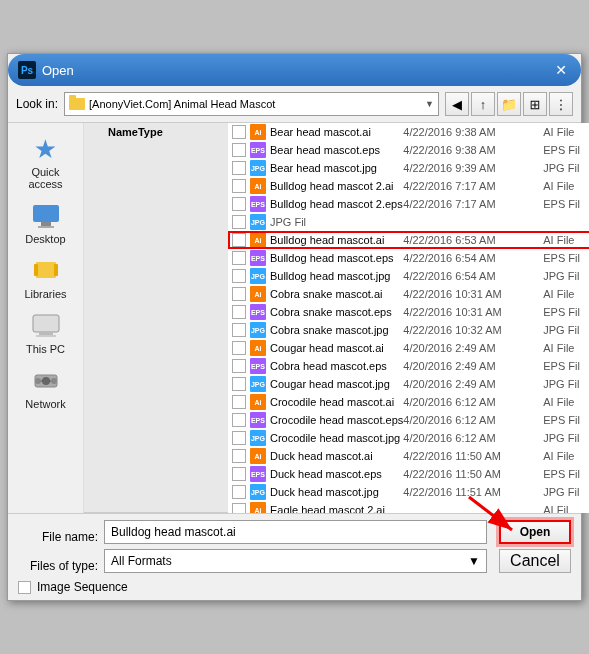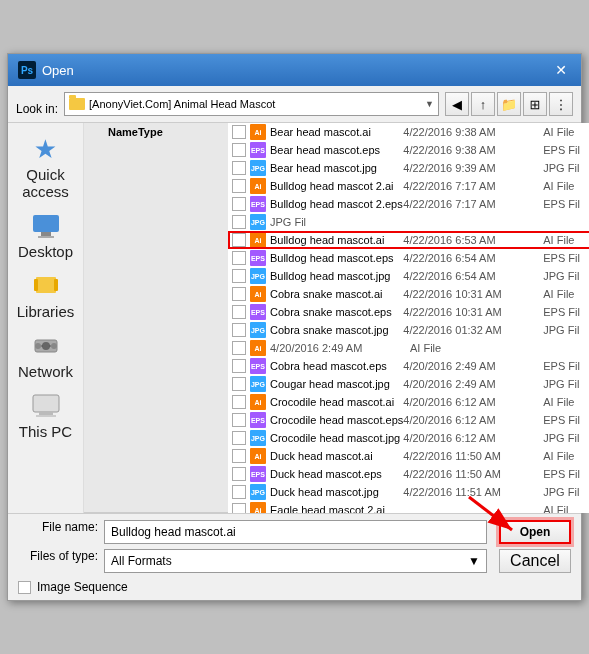--- a/index.html
+++ b/index.html
@@ -23,20 +23,21 @@
     }
     .title-bar {
       background: linear-gradient(to bottom, #4a90d9, #2c6fbd);
       color: white;
       padding: 6px 10px;
       display: flex;
       justify-content: space-between;
       align-items: center;
       font-size: 13px;
       font-weight: 400;
+      border-radius: 16px;
     }
     .title-bar-left {
       display: flex;
       align-items: center;
       gap: 6px;
     }
     .ps-icon {
       width: 18px;
       height: 18px;
       background: #001e36;
@@ -56,21 +57,21 @@
       border: none;
       width: 20px;
       height: 20px;
       display: flex;
       align-items: center;
       justify-content: center;
     }
     .toolbar {
       padding: 6px 8px;
       display: flex;
-      align-items: flex-end;
+      align-items: center;
       gap: 6px;
       border-bottom: 1px solid #ccc;
       background: #f0f0f0;
     }
     .look-in-label {
       font-size: 12px;
       white-space: nowrap;
     }
     .look-in-combo {
       flex: 1;
@@ -148,21 +149,21 @@
       gap: 3px;
     }
     .sidebar-item-icon {
       width: 32px;
       height: 28px;
       display: flex;
       align-items: center;
       justify-content: center;
     }
     .sidebar-item-label {
-      font-size: 15px;
+      font-size: 11px;
       text-align: center;
       color: #222;
     }
     
     .icon-star { color: #4a90d9; font-size: 26px; }
     .file-pane {
       flex: 1;
       display: flex;
       flex-direction: row;
     }
@@ -218,21 +219,21 @@
     .file-name { flex: 1; overflow: hidden; white-space: nowrap; text-overflow: ellipsis; }
     .file-date { width: 140px; color: #555; }
     .file-type { width: 70px; color: #555; }
     .bottom-area {
       border-top: 1px solid #ccc;
       background: #f0f0f0;
       padding: 6px 10px;
     }
     .bottom-row {
       display: flex;
-      align-items: flex-start;
+      align-items: flex-end;
       margin-bottom: 5px;
       gap: 6px;
     }
     .bottom-label {
       width: 80px;
       font-size: 12px;
       text-align: right;
     }
     .bottom-input {
       flex: 1;
@@ -359,44 +360,44 @@
         </div>
         <div class="sidebar-item">
           <div class="sidebar-item-icon">
             <svg width="28" height="26" viewBox="0 0 28 26">
               <rect x="4" y="4" width="20" height="16" rx="1" fill="#f5c842"></rect>
               <rect x="2" y="6" width="4" height="12" rx="1" fill="#e8a800"></rect>
               <rect x="22" y="6" width="4" height="12" rx="1" fill="#e8a800"></rect>
             </svg>
           </div>
           <span class="sidebar-item-label">Libraries</span>
+        </div>
+        <div class="sidebar-item">
+          <div class="sidebar-item-icon">
+            <svg width="30" height="24" viewBox="0 0 30 24">
+              <rect x="2" y="1" width="26" height="17" rx="2" fill="#ddd" stroke="#999" stroke-width="1"></rect>
+              <rect x="8" y="18" width="14" height="3" fill="#bbb"></rect>
+              <rect x="5" y="21" width="20" height="2" fill="#ccc"></rect>
+            </svg>
+          </div>
+          <span class="sidebar-item-label">This PC</span>
         </div>
         <div class="sidebar-item">
           <div class="sidebar-item-icon">
             <svg width="30" height="24" viewBox="0 0 30 24">
               <rect x="4" y="6" width="22" height="12" rx="2" fill="#aaa" stroke="#888" stroke-width="1"></rect>
               <circle cx="15" cy="12" r="4" fill="#666"></circle>
               <circle cx="7" cy="12" r="3" fill="#888"></circle>
               <circle cx="23" cy="12" r="3" fill="#888"></circle>
               <line x1="10" y1="12" x2="12" y2="12" stroke="#555" stroke-width="1"></line>
               <line x1="18" y1="12" x2="20" y2="12" stroke="#555" stroke-width="1"></line>
             </svg>
           </div>
           <span class="sidebar-item-label">Network</span>
         </div>
-        <div class="sidebar-item">
-          <div class="sidebar-item-icon">
-            <svg width="30" height="24" viewBox="0 0 30 24">
-              <rect x="2" y="1" width="26" height="17" rx="2" fill="#ddd" stroke="#999" stroke-width="1"></rect>
-              <rect x="8" y="18" width="14" height="3" fill="#bbb"></rect>
-              <rect x="5" y="21" width="20" height="2" fill="#ccc"></rect>
-            </svg>
-          </div>
-          <span class="sidebar-item-label">This PC</span>
-        </div>
       </div>
 
       <div class="file-pane">
         <div class="file-list-header">
           <span class="col-name">Name</span>
           <span class="col-type">Type</span>
           <span class="col-scroll"></span>
         </div>
         <div class="file-list" id="file-list">
         <div class="file-row">
@@ -471,26 +472,27 @@
               <div class="file-check"></div>
               <div class="file-icon" style="background: rgb(162, 89, 255); color: white; font-size: 7px; font-weight: bold; border-radius: 1px; display: flex; align-items: center; justify-content: center;">EPS</div>
               <span class="file-name">Cobra snake mascot.eps</span>
               <span class="file-date">4/22/2016 10:31 AM</span>
               <span class="file-type">EPS Fil</span>
             </div>
             <div class="file-row">
               <div class="file-check"></div>
               <div class="file-icon" style="background: rgb(49, 168, 255); color: white; font-size: 7px; font-weight: bold; border-radius: 1px; display: flex; align-items: center; justify-content: center;">JPG</div>
               <span class="file-name">Cobra snake mascot.jpg</span>
-              <span class="file-date">4/22/2016 01:32 AM</span>
-              <span class="file-type">JPG Fil</span>
-            </div>
-            <div class="file-row">
-              <div class="file-check"></div>
-              <div class="file-icon" style="background: rgb(249, 123, 0); color: white; font-size: 7px; font-weight: bold; border-radius: 1px; display: flex; align-items: center; justify-content: center;">Ai</div>
+              <span class="file-date">4/22/2016 10:32 AM</span>
+              <span class="file-type">JPG Fil</span>
+            </div>
+            <div class="file-row">
+              <div class="file-check"></div>
+              <div class="file-icon" style="background: rgb(249, 123, 0); color: white; font-size: 7px; font-weight: bold; border-radius: 1px; display: flex; align-items: center; justify-content: center;">Ai</div>
+              <span class="file-name">Cougar head mascot.ai</span>
               <span class="file-date">4/20/2016 2:49 AM</span>
               <span class="file-type">AI File</span>
             </div>
             <div class="file-row">
               <div class="file-check"></div>
               <div class="file-icon" style="background: rgb(162, 89, 255); color: white; font-size: 7px; font-weight: bold; border-radius: 1px; display: flex; align-items: center; justify-content: center;">EPS</div>
               <span class="file-name">Cobra head mascot.eps</span>
               <span class="file-date">4/20/2016 2:49 AM</span>
               <span class="file-type">EPS Fil</span>
             </div>

